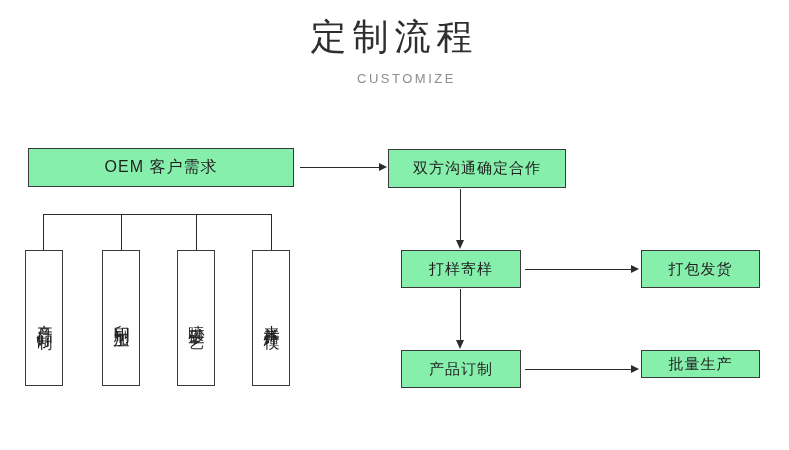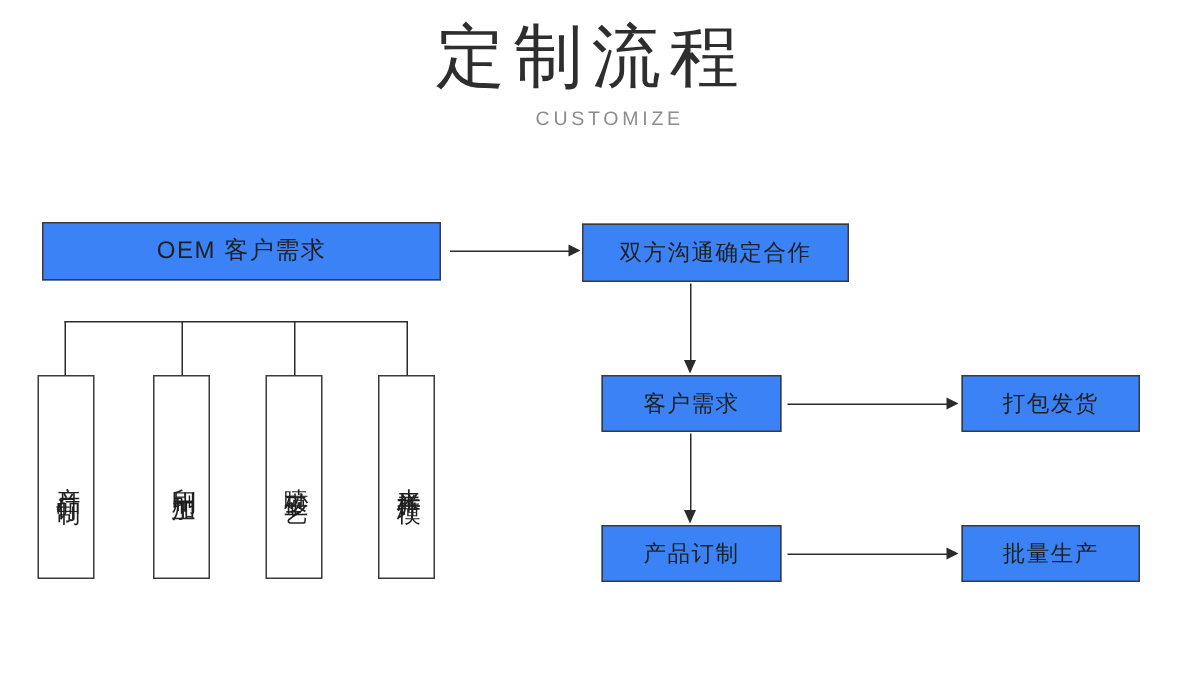--- a/index.html
+++ b/index.html
@@ -18,41 +18,41 @@
 
   
   .header {
     position: absolute;
     left: 0;
     top: 8px;
     width: 789px;
     text-align: center;
   }
   .title {
-    font-size: 46px;
+    font-size: 36px;
     line-height: 58px;
     font-weight: 400;
     letter-spacing: 6px;
     color: #2e2e2e;
   }
   .subtitle {
     font-size: 13px;
     line-height: 18px;
     letter-spacing: 2.5px;
     color: #8c8c8c;
     margin-top: 4px;
     padding-left: 24px;
   }
 
   
   .box {
     position: absolute;
     box-sizing: border-box;
     border: 1px solid #3a3a3a;
-    background: #3b82f6;
+    background: #86efac;
     display: flex;
     align-items: center;
     justify-content: center;
     font-size: 15px;
     color: #1f1f1f;
     letter-spacing: 1px;
   }
   .box.wide-label { font-size: 16px; }
 
   
@@ -130,28 +130,28 @@
 </div>
 <div class="box-vert" style="left:252px; top:250px; width:38px; height:136px;">
   <span>来样开模</span>
 </div>
 
 <div class="box" style="left:388px; top:149px; width:178px; height:39px;">双方沟通确定合作</div>
 
 <div class="line-v" style="left:460px; top:189px; height:52px;"></div>
 <div class="arrow-down" style="left:456px; top:240px;"></div>
 
-<div class="box" style="left:401px; top:250px; width:120px; height:38px;">客户需求</div>
+<div class="box" style="left:401px; top:250px; width:120px; height:38px;">打样寄样</div>
 
 <div class="line-v" style="left:460px; top:289px; height:52px;"></div>
 <div class="arrow-down" style="left:456px; top:340px;"></div>
 
 <div class="box" style="left:401px; top:350px; width:120px; height:38px;">产品订制</div>
 
 <div class="line-h" style="left:525px; top:269px; width:107px;"></div>
 <div class="arrow-right" style="left:631px; top:265px;"></div>
 
 <div class="box" style="left:641px; top:250px; width:119px; height:38px;">打包发货</div>
 
 <div class="line-h" style="left:525px; top:369px; width:107px;"></div>
 <div class="arrow-right" style="left:631px; top:365px;"></div>
 
-<div class="box" style="left:641px; top:350px; width:119px; height:38px;">批量生产</div>
+<div class="box" style="left:641px; top:350px; width:119px; height:28px;">批量生产</div>
 
 </body></html>

